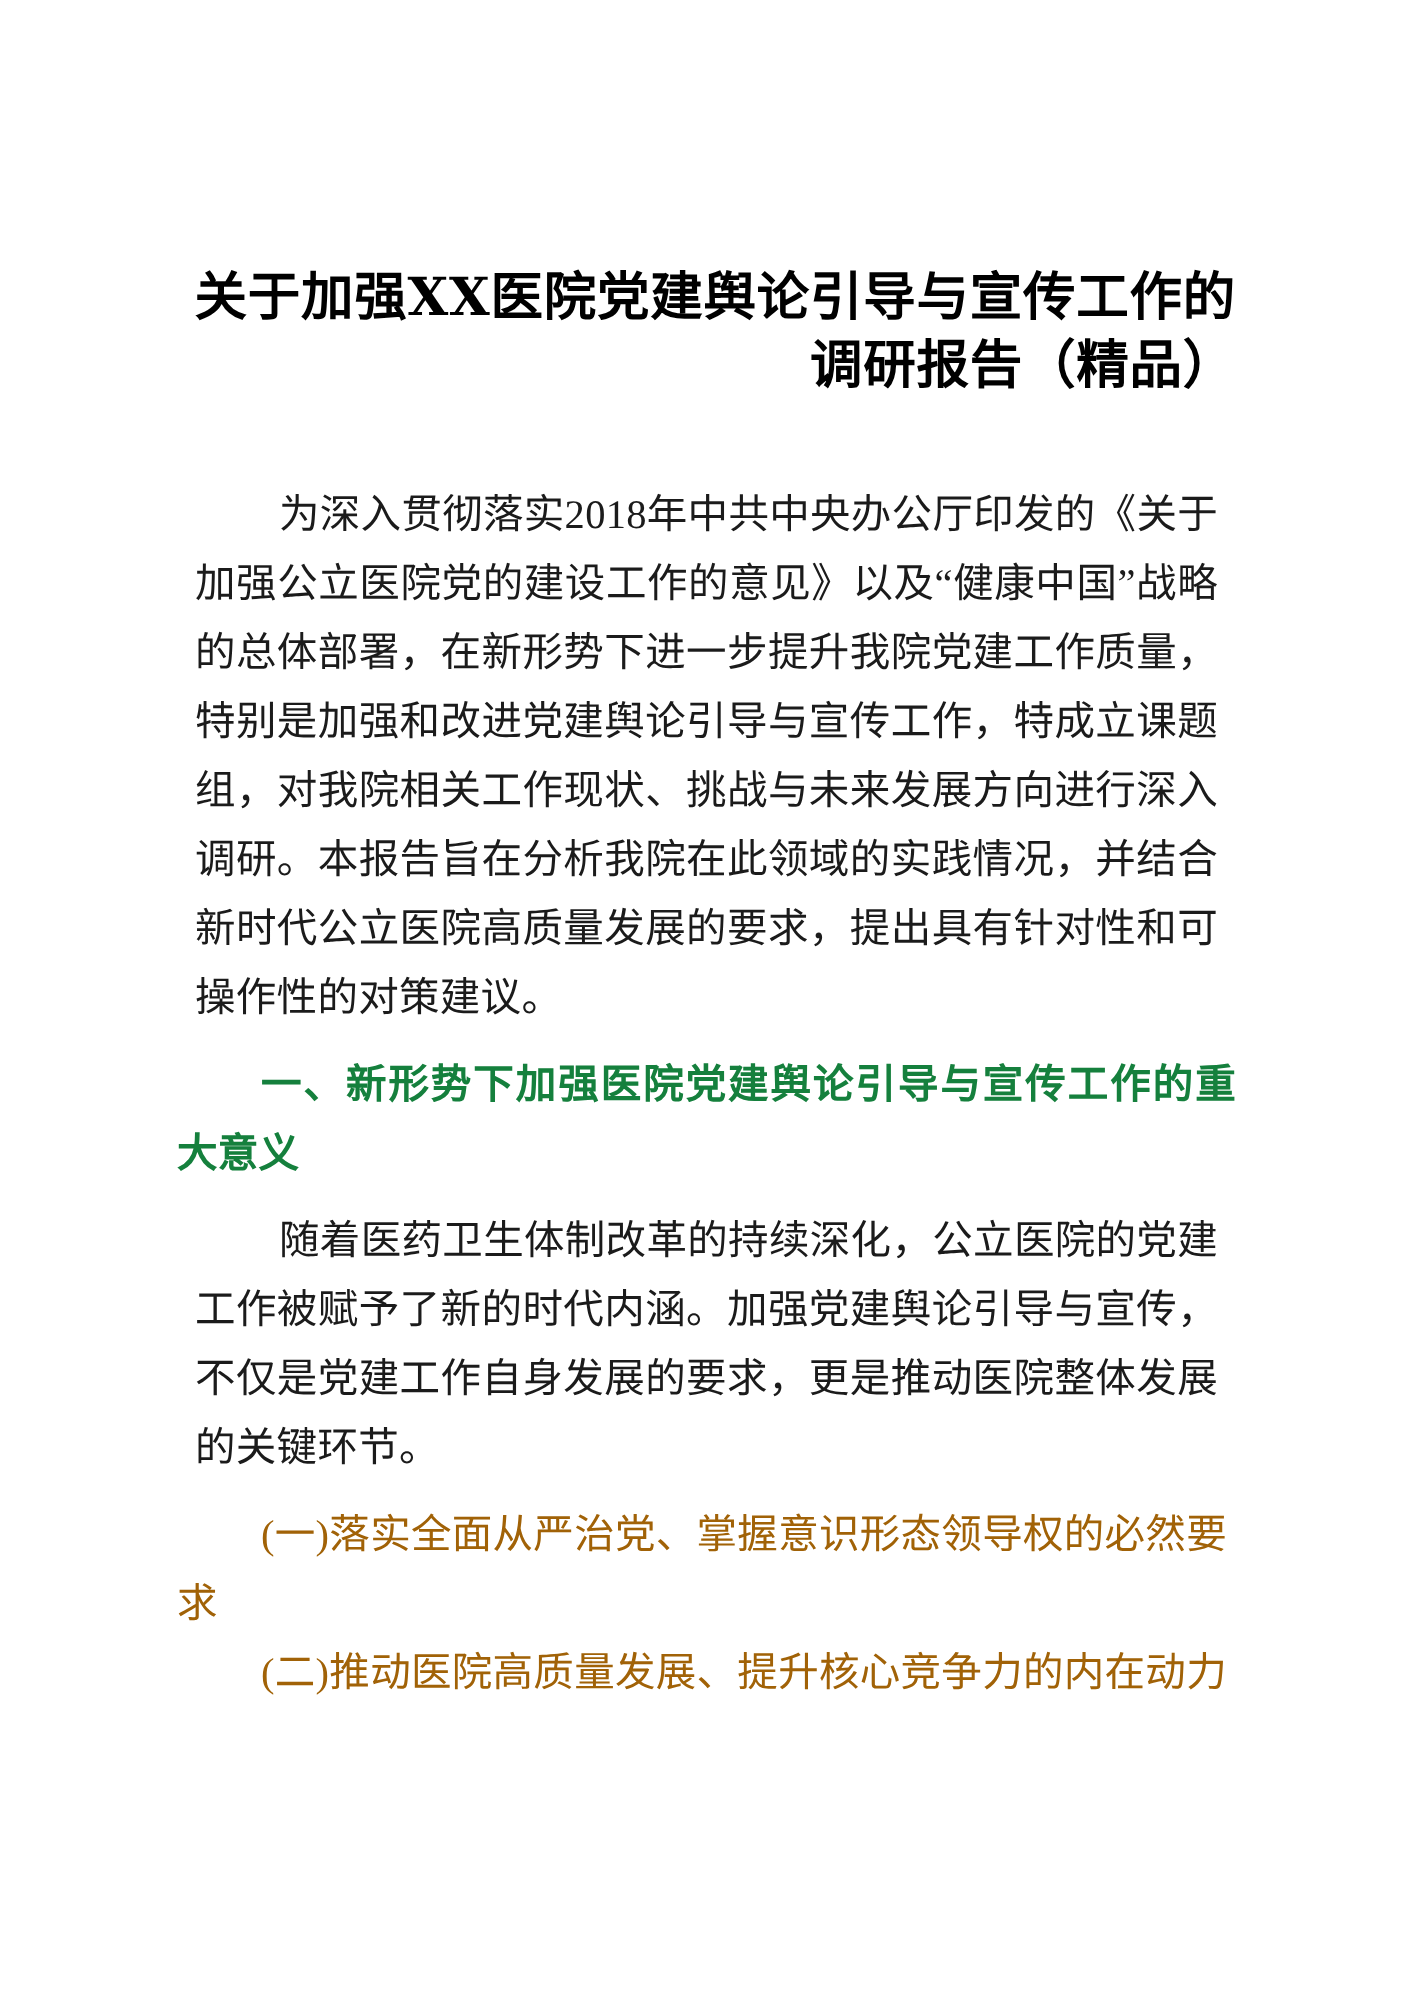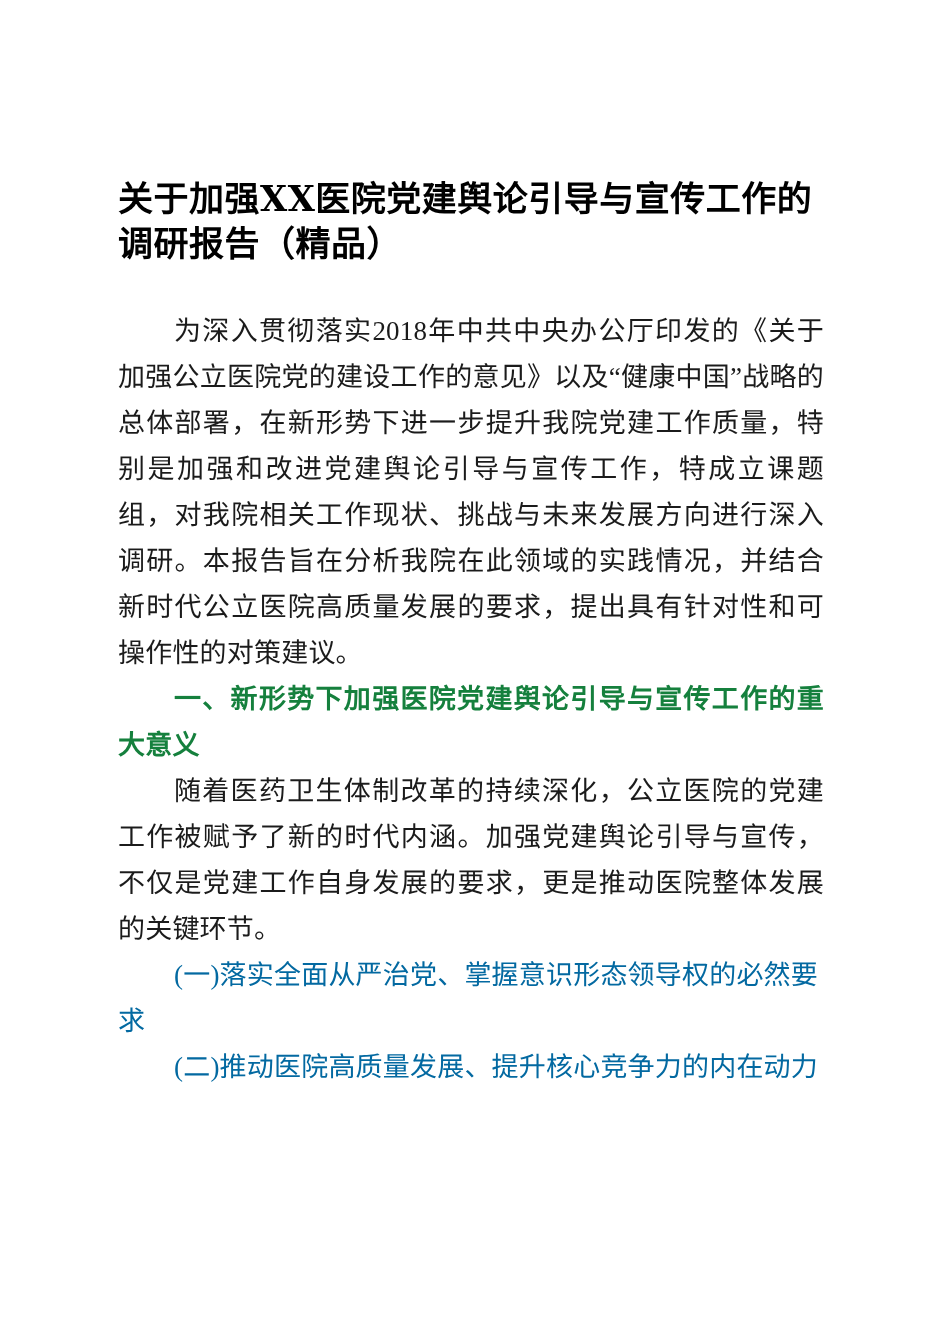--- a/index.html
+++ b/index.html
@@ -29,37 +29,37 @@
     top: 176px;
     width: 706px;
   }
 
   
   .doc-title {
     font-family: "DejaVu Serif", "Liberation Serif", serif;
     font-weight: 700;
     font-size: 35px;
     line-height: 45px;
-    text-align: left;
+    text-align: right;
     letter-spacing: 0.5px;
     color: #000000;
     margin: 0;
     padding: 0 0 0 0;
     width: 706px;
   }
 
   
   .para {
     font-family: "Liberation Serif", "DejaVu Serif", serif;
     font-size: 27px;
     line-height: 46px;
     text-align: justify;
     text-justify: inter-ideograph;
     color: #1b1b1b;
-    margin: 0;
+    margin: 12px;
     text-indent: 56px;
     letter-spacing: 0.2px;
   }
 
   .para.tight {
     letter-spacing: 0px;
   }
 
   
   .h1-sec {
@@ -75,21 +75,21 @@
     letter-spacing: 0.2px;
   }
 
   
   .h2-sec {
     font-family: "Liberation Serif", "DejaVu Serif", serif;
     font-size: 27px;
     line-height: 46px;
     font-weight: 400;
     text-indent: 56px;
-    color: #0369a1;
+    color: #a16207;
     margin: 0;
     letter-spacing: 0.2px;
   }
 
   .gap-after-title { height: 42px; }
 
   .thin-space { display: inline-block; width: 13px; }
 </style>
 </head>
 <body>

